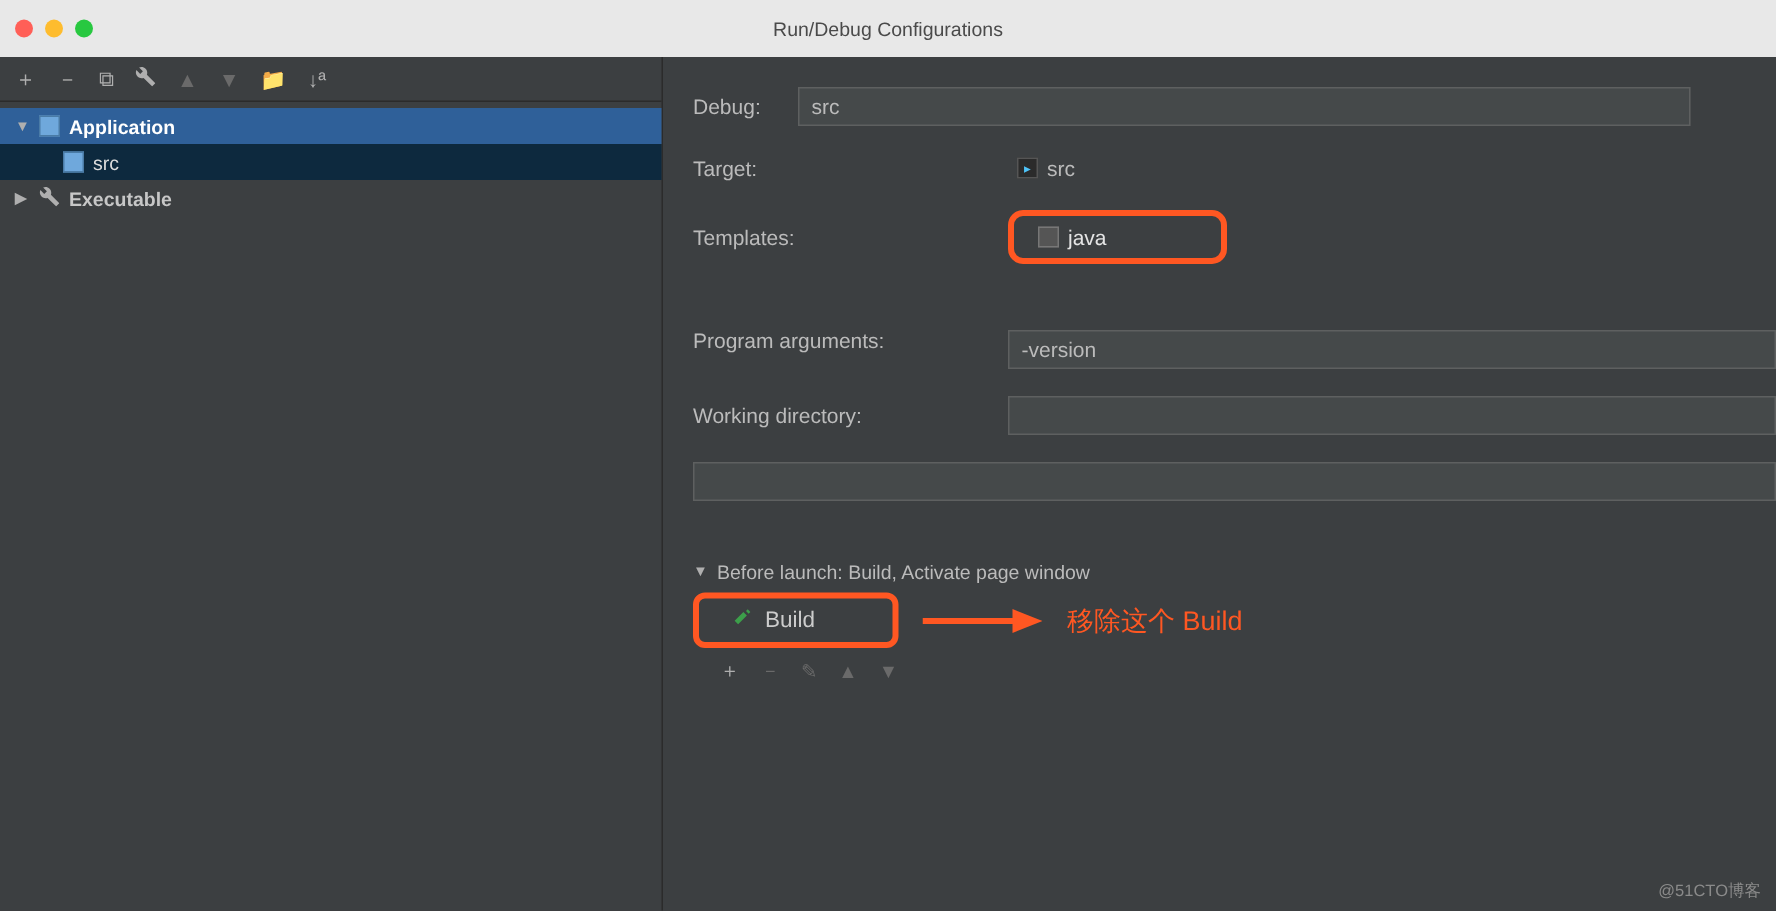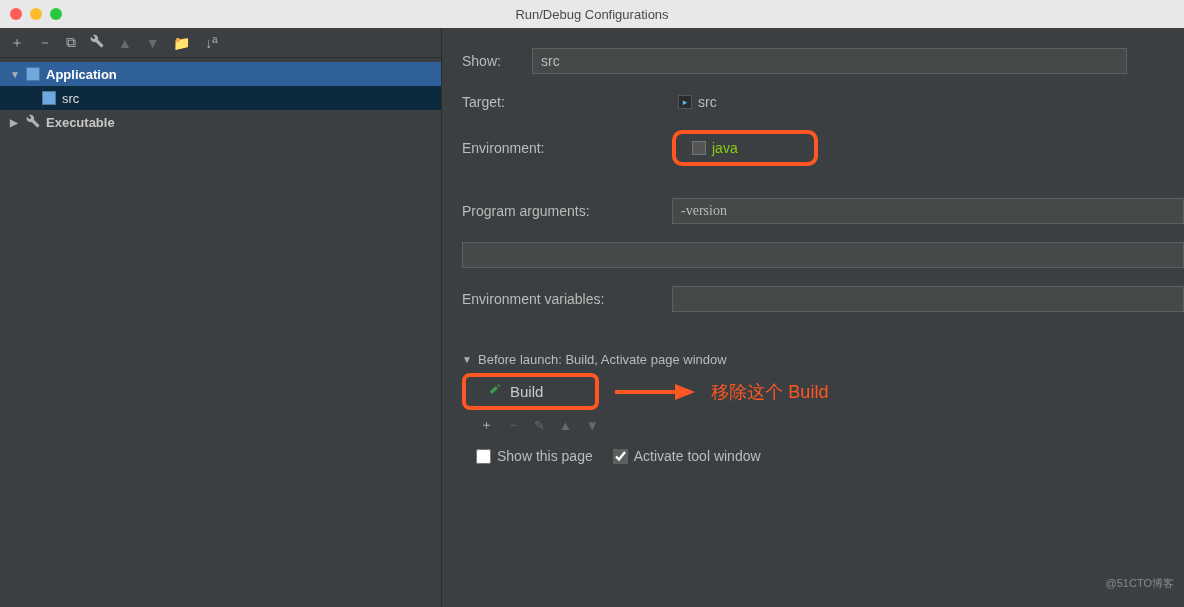--- a/index.html
+++ b/index.html
@@ -1,18 +1,18 @@
 <!DOCTYPE html>
 <html><head>
 <meta charset="utf-8">
 <style>
 * { box-sizing: border-box; margin: 0; padding: 0; font-family: -apple-system, "Helvetica Neue", Arial, sans-serif; }
 body { width: 1184px; height: 607px; background: #3c3f41; color: #bbbbbb; font-size: 13px; overflow: hidden; position: relative; }
 
-.titlebar { height: 28px; background: #e8e8e8; display: flex; align-items: center; position: relative; }
+.titlebar { height: 38px; background: #e8e8e8; display: flex; align-items: center; position: relative; }
 .traffic { display: flex; gap: 8px; margin-left: 10px; }
 .dot { width: 12px; height: 12px; border-radius: 50%; }
 .dot.red { background: #ff5f57; }
 .dot.yellow { background: #febc2e; }
 .dot.green { background: #28c840; }
 .title { position: absolute; left: 50%; transform: translateX(-50%); color: #4a4a4a; font-size: 13px; }
 
 .main { display: flex; height: calc(100% - 26px); }
 
 .sidebar { width: 442px; background: #3c3f41; border-right: 1px solid #2b2b2b; }
@@ -46,21 +46,21 @@
 
 .small-toolbar { display: flex; align-items: center; gap: 14px; padding: 6px 0 0 18px; }
 .small-toolbar .tool-icon { font-size: 13px; }
 
 .checks { display: flex; align-items: center; gap: 20px; margin-top: 14px; padding-left: 14px; font-size: 14px; }
 .chk { display: flex; align-items: center; gap: 6px; }
 
 .annot { color: #ff5722; font-size: 18px; font-weight: 500; }
 .arrow-svg { width: 80px; height: 20px; }
 
-.watermark { position: absolute; right: 10px; bottom: 16px; color: #8a8a8a; font-size: 11px; }
+.watermark { position: absolute; right: 10px; bottom: 6px; color: #8a8a8a; font-size: 11px; }
 
 .app-icon { width: 14px; height: 14px; background: #6fa8dc; border: 1px solid #4a7ba6; display: inline-block; }
 .term-icon { width: 14px; height: 14px; background: #2b2b2b; border: 1px solid #555; display: inline-flex; align-items: center; justify-content: center; color: #4fc3f7; font-size: 9px; }
 .file-icon { width: 14px; height: 14px; background: #555; border: 1px solid #777; display: inline-block; }
 .hammer { color: #3c9f4a; font-size: 14px; }
 
 input[type=checkbox] { width: 15px; height: 15px; accent-color: #5e6060; }
 </style>
 </head>
 <body>
@@ -107,55 +107,55 @@
               <path d="M22.7 19l-9.1-9.1c.9-2.3.4-5-1.5-6.9-2-2-5-2.4-7.4-1.3L9 6 6 9 1.6 4.7C.4 7.1.9 10.1 2.9 12.1c1.9 1.9 4.6 2.4 6.9 1.5l9.1 9.1c.4.4 1 .4 1.4 0l2.3-2.3c.5-.4.5-1.1.1-1.4z"></path>
             </svg>
         </span>
         <span>Executable</span>
       </div>
     </div>
   </div>
 
   <div class="content">
     <div class="form-row">
-      <div class="form-label" style="width:70px">Show:</div>
+      <div class="form-label" style="width:70px">Debug:</div>
       <input class="input-text input-wide" style="width: 595px; flex: 0 0 auto;" value="src">
     </div>
 
     <div class="form-row">
       <div class="form-label wide">Target:</div>
       <div class="target-box">
         <span class="term-icon">▸</span>
         <span style="color:#bbb;font-size:14px">src</span>
       </div>
     </div>
 
     <div class="form-row">
-      <div class="form-label wide">Environment:</div>
+      <div class="form-label wide">Templates:</div>
       <div class="highlight-box">
         <div class="exec-box">
           <span class="file-icon"></span>
-          <span style="color:#84cc16;font-size:14px;padding-right:60px">java</span>
+          <span style="color:#e5e5e5;font-size:14px;padding-right:60px">java</span>
         </div>
       </div>
     </div>
 
     <div style="height:14px"></div>
 
     <div class="form-row">
       <div class="form-label wide">Program arguments:</div>
-      <input class="input-text" style="font-family: Liberation Serif, serif;" value="-version">
+      <input class="input-text" style="font-family: Liberation Sans, sans-serif; margin-top: 12px;" value="-version">
     </div>
 
     <div class="form-row">
+      <div class="form-label wide">Working directory:</div>
       <input class="input-text" value="" style="">
     </div>
 
     <div class="form-row">
-      <div class="form-label wide">Environment variables:</div>
       <input class="input-text" value="" style="">
     </div>
 
     <div class="section-header">
       <span class="expander">▼</span>
       <span>Before launch: Build, Activate page window</span>
     </div>
 
     <div class="build-row">
       <div class="build-highlight">
@@ -176,26 +176,16 @@
     </div>
 
     <div class="small-toolbar">
       <span class="tool-icon">＋</span>
       <span class="tool-icon dim">－</span>
       <span class="tool-icon dim">✎</span>
       <span class="tool-icon dim">▲</span>
       <span class="tool-icon dim">▼</span>
     </div>
 
-    <div class="checks">
-      <label class="chk">
-        <input type="checkbox" style="">
-        <span>Show this page</span>
-      </label>
-      <label class="chk">
-        <input type="checkbox" checked="" style="">
-        <span>Activate tool window</span>
-      </label>
-    </div>
   </div>
 </div>
 
 <div class="watermark">@51CTO博客</div>
 
 </body></html>

